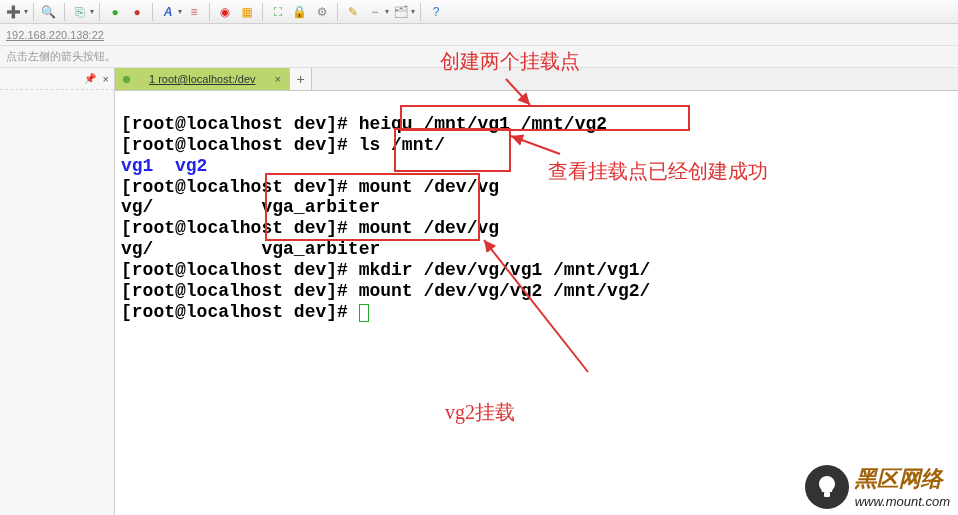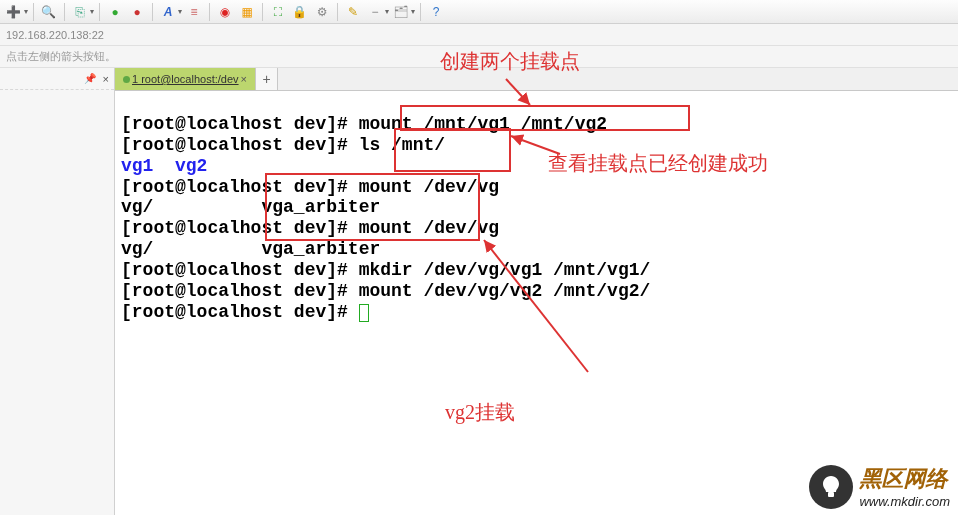--- a/index.html
+++ b/index.html
@@ -27,21 +27,21 @@
       font-size: 12px;
       border-radius: 2px;
     }
     .toolbar .dd { font-size: 8px; color: #666; margin-left: -2px; }
     .addrbar {
       height: 22px;
       background: #f5f5f5;
       border-bottom: 1px solid #e0e0e0;
       display: flex; align-items: center;
       padding: 0 6px;
-      font-size: 11px; color: #888;
+      font-size: 11px; color: #888; text-decoration: underline;
     }
     .hintbar {
       height: 22px;
       background: #f5f5f5;
       border-bottom: 1px solid #e0e0e0;
       display: flex; align-items: center;
       padding: 0 6px;
       font-size: 11px; color: #999;
     }
     .main {
@@ -67,21 +67,21 @@
       display: flex;
       flex-direction: column;
     }
     .tabs {
       height: 23px;
       background: #f0f0f0;
       border-bottom: 1px solid #c8c8c8;
       display: flex; align-items: stretch;
     }
     .tab {
-      display: flex; align-items: center; gap: 2px;
+      display: flex; align-items: center; gap: 19px;
       padding: 0 8px;
       font-size: 11px;
       border-right: 1px solid #c8c8c8;
       text-align: right;
     }
     .tab.active {
       background: #bcd66e;
       color: #333;
     }
     .tab-close { font-size: 11px; color: #555; }
@@ -195,38 +195,38 @@
     <div class="tabs">
       <div class="tab active">
         <span class="tab-dot"></span>
         <span style="text-decoration:underline;">1 root@localhost:/dev</span>
         <span class="tab-close">×</span>
       </div>
       <div class="tab-add">+</div>
     </div>
 
     <div class="terminal">
-<span><span>[root@localhost dev]# </span><span>mount /mnt/vg1 /mnt/vg2</span></span>
+<span><span>[root@localhost dev]# </span><span>heiqu /mnt/vg1 /mnt/vg2</span></span>
 <span><span>[root@localhost dev]# </span><span>ls /mnt/</span></span>
 <span class="blue">vg1  vg2</span>
 <span><span>[root@localhost dev]# </span><span>mount /dev/vg</span></span>
 <span>vg/          vga_arbiter</span>
 <span><span>[root@localhost dev]# </span><span>mount /dev/vg</span></span>
 <span>vg/          vga_arbiter</span>
 <span><span>[root@localhost dev]# </span><span>mkdir /dev/vg/vg1 /mnt/vg1/</span></span>
 <span><span>[root@localhost dev]# </span><span>mount /dev/vg/vg2 /mnt/vg2/</span></span>
 <span><span>[root@localhost dev]# </span><span class="cursor"></span></span>
     </div>
   </div>
 </div>
 
 <div class="annot" style="left:440px; top:48px;">创建两个挂载点</div>
 <div class="box" style="left:400px; top:105px; width:290px; height:26px;"></div>
 
-<div class="annot" style="left:548px; top:150px;">查看挂载点已经创建成功</div>
+<div class="annot" style="left:548px; top:158px;">查看挂载点已经创建成功</div>
 <div class="box" style="left:394px; top:128px; width:117px; height:44px;"></div>
 
 <div class="box" style="left:265px; top:173px; width:215px; height:68px;"></div>
 
 <div class="annot" style="left:445px; top:370px; line-height:1.4;">
   <br>
   <span>vg2挂载</span>
 </div>
 
 <svg class="arrow-svg" style="left:500px; top:75px;" width="40" height="40">
@@ -258,15 +258,15 @@
 
 <div class="watermark">
   <div class="wm-logo">
     <svg width="26" height="26" viewBox="0 0 26 26">
         <path d="M13 2 C8 2 5 6 5 10 C5 14 8 15 8 18 L18 18 C18 15 21 14 21 10 C21 6 18 2 13 2 Z" fill="#fff"></path>
         <rect x="10" y="18" width="6" height="5" rx="1" fill="#fff"></rect>
       </svg>
   </div>
   <div class="wm-text">
     <span class="wm-title">黑区网络</span>
-    <span class="wm-url">www.mkdir.com</span>
+    <span class="wm-url">www.mount.com</span>
   </div>
 </div>
 
 </body></html>

